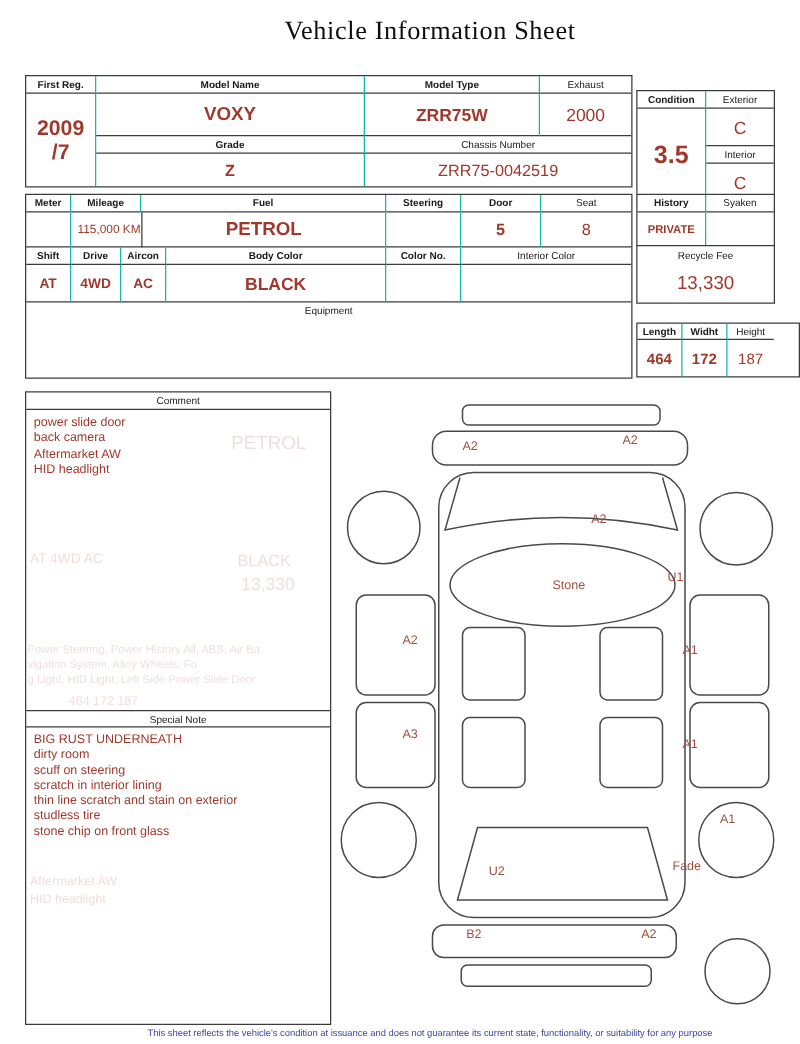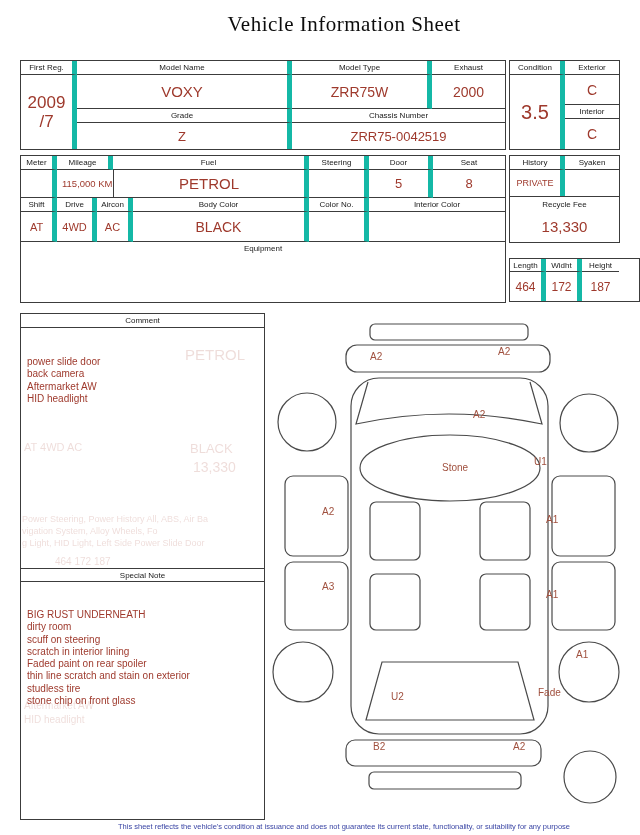--- a/index.html
+++ b/index.html
@@ -2,25 +2,25 @@
 <html><head>
 <meta charset="utf-8">
 <style>
   html,body{margin:0;padding:0;background:#fff;}
   .sheet{position:relative;width:640px;height:835px;background:#ffffff;font-family:"Liberation Sans",sans-serif;overflow:hidden;padding-left:48px;}
   .abs{position:absolute;box-sizing:border-box;}
   .box{position:absolute;box-sizing:border-box;border:1px solid #3c3c3c;background:#fff;}
   .cell{position:absolute;box-sizing:border-box;display:flex;align-items:center;justify-content:center;overflow:visible;}
   .hdr{font-size:8px;color:#1a1a1a;white-space:nowrap;}
   .red{color:#9e392c;}
-  .br{border-right:5px solid #14b8a6;}
+  .br{border-right:1px solid #14b8a6;font-weight:bold;}
   .bb{border-bottom:1px solid #3c3c3c;}
   .bt{border-top:1px solid #3c3c3c;}
   .title{position:absolute;left:0;top:12px;width:100%;text-align:center;font-family:"Liberation Serif",serif;font-size:21px;color:#0d0d0d;letter-spacing:.5px;}
-  .lines{position:absolute;font-size:10px;line-height:12.3px;color:#9e392c;margin-top:23px;}
+  .lines{position:absolute;font-size:10px;line-height:12.3px;color:#9e392c;}
   .ghost{position:absolute;color:#a03a2c;opacity:.17;white-space:nowrap;overflow:hidden;max-width:238px;}
   .footer{position:absolute;left:0;top:822px;width:100%;text-align:center;font-size:7.5px;color:#3a45a4;}
   svg text{font-family:"Liberation Sans",sans-serif;font-size:10px;fill:#a0503e;}
 </style>
 </head>
 <body>
 
 <div class="sheet">
 
   <div class="title">Vehicle Information Sheet</div>
@@ -38,21 +38,21 @@
     <div class="cell red br bb" style="left:56px;top:14px;width:215px;height:34px;font-size:15px">VOXY</div>
     <div class="cell red br bb" style="left:271px;top:14px;width:140px;height:34px;font-size:14px">ZRR75W</div>
     <div class="cell red bb" style="left:411px;top:14px;width:73px;height:34px;font-size:14px">2000</div>
 
     <div class="cell hdr br bb" style="left:56px;top:48px;width:215px;height:14px">Grade</div>
     <div class="cell hdr bb" style="left:271px;top:48px;width:213px;height:14px">Chassis Number</div>
     <div class="cell red br" style="left:56px;top:62px;width:215px;height:26px;font-size:13px">Z</div>
     <div class="cell red" style="left:271px;top:62px;width:213px;height:26px;font-size:13px">ZRR75-0042519</div>
   </div>
 
-  <div class="box" style="left:509px;top:60px;width:111px;height:90px">
+  <div class="box" style="left:509px;top:72px;width:111px;height:90px">
     <div class="cell hdr br bb" style="left:0;top:0;width:55px;height:14px">Condition</div>
     <div class="cell hdr bb" style="left:55px;top:0;width:54px;height:14px">Exterior</div>
     <div class="cell red br" style="left:0;top:14px;width:55px;height:74px;font-size:20px">3.5</div>
     <div class="cell red bb" style="left:55px;top:14px;width:54px;height:30px;font-size:14px">C</div>
     <div class="cell hdr bb" style="left:55px;top:44px;width:54px;height:14px">Interior</div>
     <div class="cell red" style="left:55px;top:58px;width:54px;height:30px;font-size:14px">C</div>
   </div>
 
   <div class="box" style="left:20px;top:155px;width:486px;height:148px">
     <div class="cell hdr br bb" style="left:0;top:0;width:36px;height:14px">Meter</div>
@@ -114,21 +114,20 @@
       <div>back camera</div>
       <div>Aftermarket AW</div>
       <div>HID headlight</div>
     </div>
     <div class="cell hdr bt bb" style="left:0;top:254px;width:243px;height:14px">Special Note</div>
     <div class="lines" style="left:6px;top:272px;width:185px">
       <div>BIG RUST UNDERNEATH</div>
       <div>dirty room</div>
       <div>scuff on steering</div>
       <div>scratch in interior lining</div>
-      <div>Faded paint on rear spoiler</div>
       <div>thin line scratch and stain on exterior</div>
       <div>studless tire</div>
       <div>stone chip on front glass</div>
     </div>
   </div>
 
   <div class="ghost" style="left:185px;top:346px;font-size:15px">PETROL</div>
   <div class="ghost" style="left:24px;top:441px;font-size:11px">AT  4WD  AC</div>
   <div class="ghost" style="left:190px;top:441px;font-size:13px">BLACK</div>
   <div class="ghost" style="left:193px;top:459px;font-size:14px">13,330</div>

